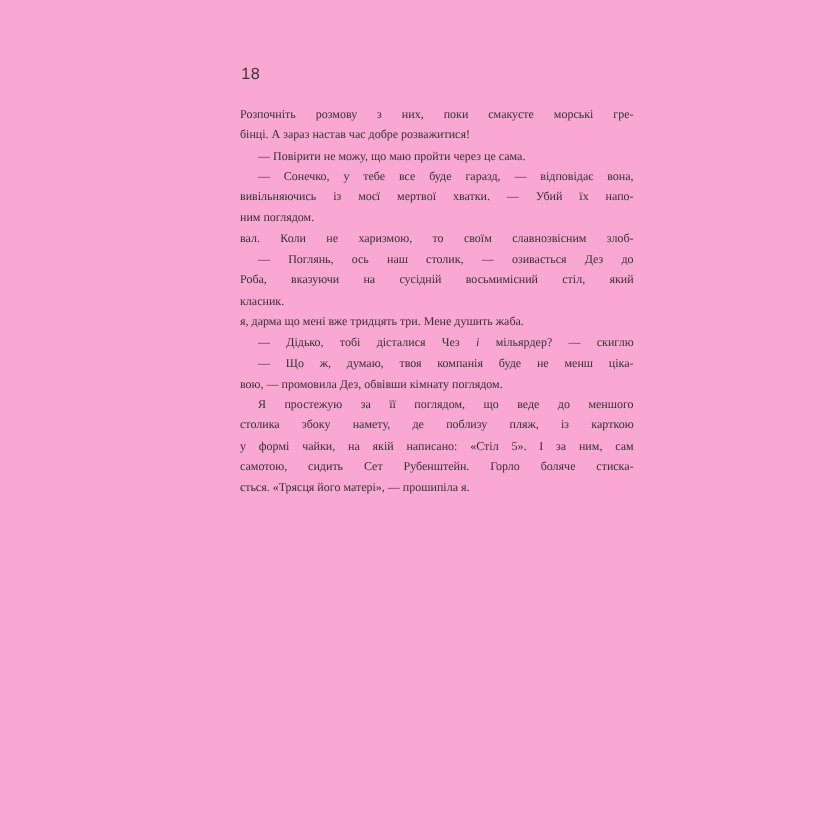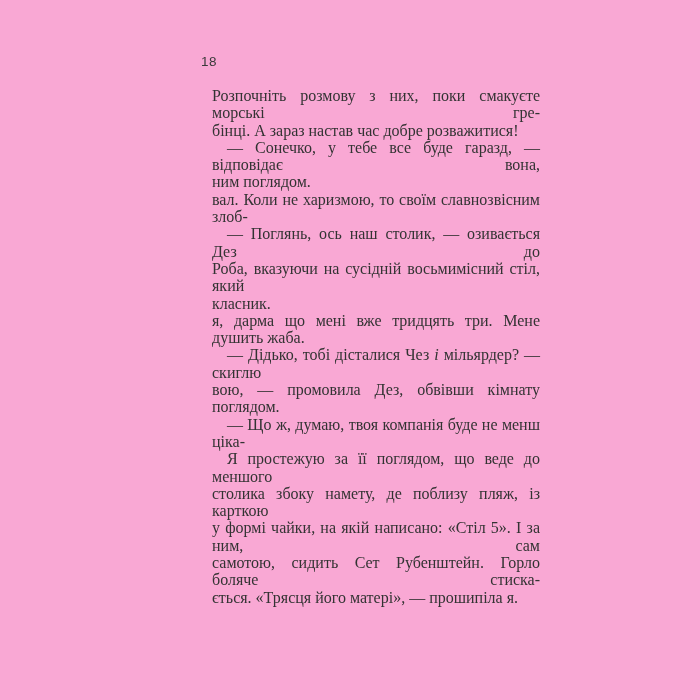--- a/index.html
+++ b/index.html
@@ -19,24 +19,24 @@
     position: absolute;
     left: 201px;
     top: 54px;
     font-family: "Liberation Sans", "DejaVu Sans", sans-serif;
     font-size: 13.5px;
     letter-spacing: 0.5px;
     color: #3a3a3a;
   }
   .text-block {
     position: absolute;
-    left: 212px;
+    left: 200px;
     top: 87px;
     width: 328px;
-    font-size: 16px;
+    font-size: 10px;
     line-height: 17.3px;
     color: #333333;
   }
   .line {
     text-align: justify;
     text-align-last: justify;
     white-space: normal;
   }
   .line.last {
     text-align-last: left;
@@ -49,29 +49,31 @@
   }
 </style>
 </head>
 <body>
 
 <div class="book-page">
   <div class="page-number">18</div>
   <div class="text-block">
       <div class="line">Розпочніть розмову з них, поки смакуєте морські гре-</div>
       <div class="line last">бінці. А зараз настав час добре розважитися!</div>
+      <div class="line indent last">— Повірити не можу, що маю пройти через це сама.</div>
       <div class="line indent">— Сонечко, у тебе все буде гаразд, — відповідає вона,</div>
+      <div class="line">вивільняючись із моєї мертвої хватки. — Убий їх напо-</div>
       <div class="line last">ним поглядом.</div>
       <div class="line">вал. Коли не харизмою, то своїм славнозвісним злоб-</div>
       <div class="line indent">— Поглянь, ось наш столик, — озивається Дез до</div>
       <div class="line">Роба, вказуючи на сусідній восьмимісний стіл, який</div>
       <div class="line last">класник.</div>
       <div class="line last">я, дарма що мені вже тридцять три. Мене душить жаба.</div>
       <div class="line indent"><span>— Дідько, тобі дісталися Чез </span><i>і</i><span> мільярдер? — скиглю</span></div>
+      <div class="line indent">— Що ж, думаю, твоя компанія буде не менш ціка-</div>
       <div class="line last">вою, — промовила Дез, обвівши кімнату поглядом.</div>
-      <div class="line indent">— Що ж, думаю, твоя компанія буде не менш ціка-</div>
       <div class="line indent">Я простежую за її поглядом, що веде до меншого</div>
       <div class="line">столика збоку намету, де поблизу пляж, із карткою</div>
       <div class="line">у формі чайки, на якій написано: «Стіл 5». І за ним, сам</div>
       <div class="line">самотою, сидить Сет Рубенштейн. Горло боляче стиска-</div>
       <div class="line last">ється. «Трясця його матері», — прошипіла я.</div>
     </div>
 </div>
 
 </body></html>

